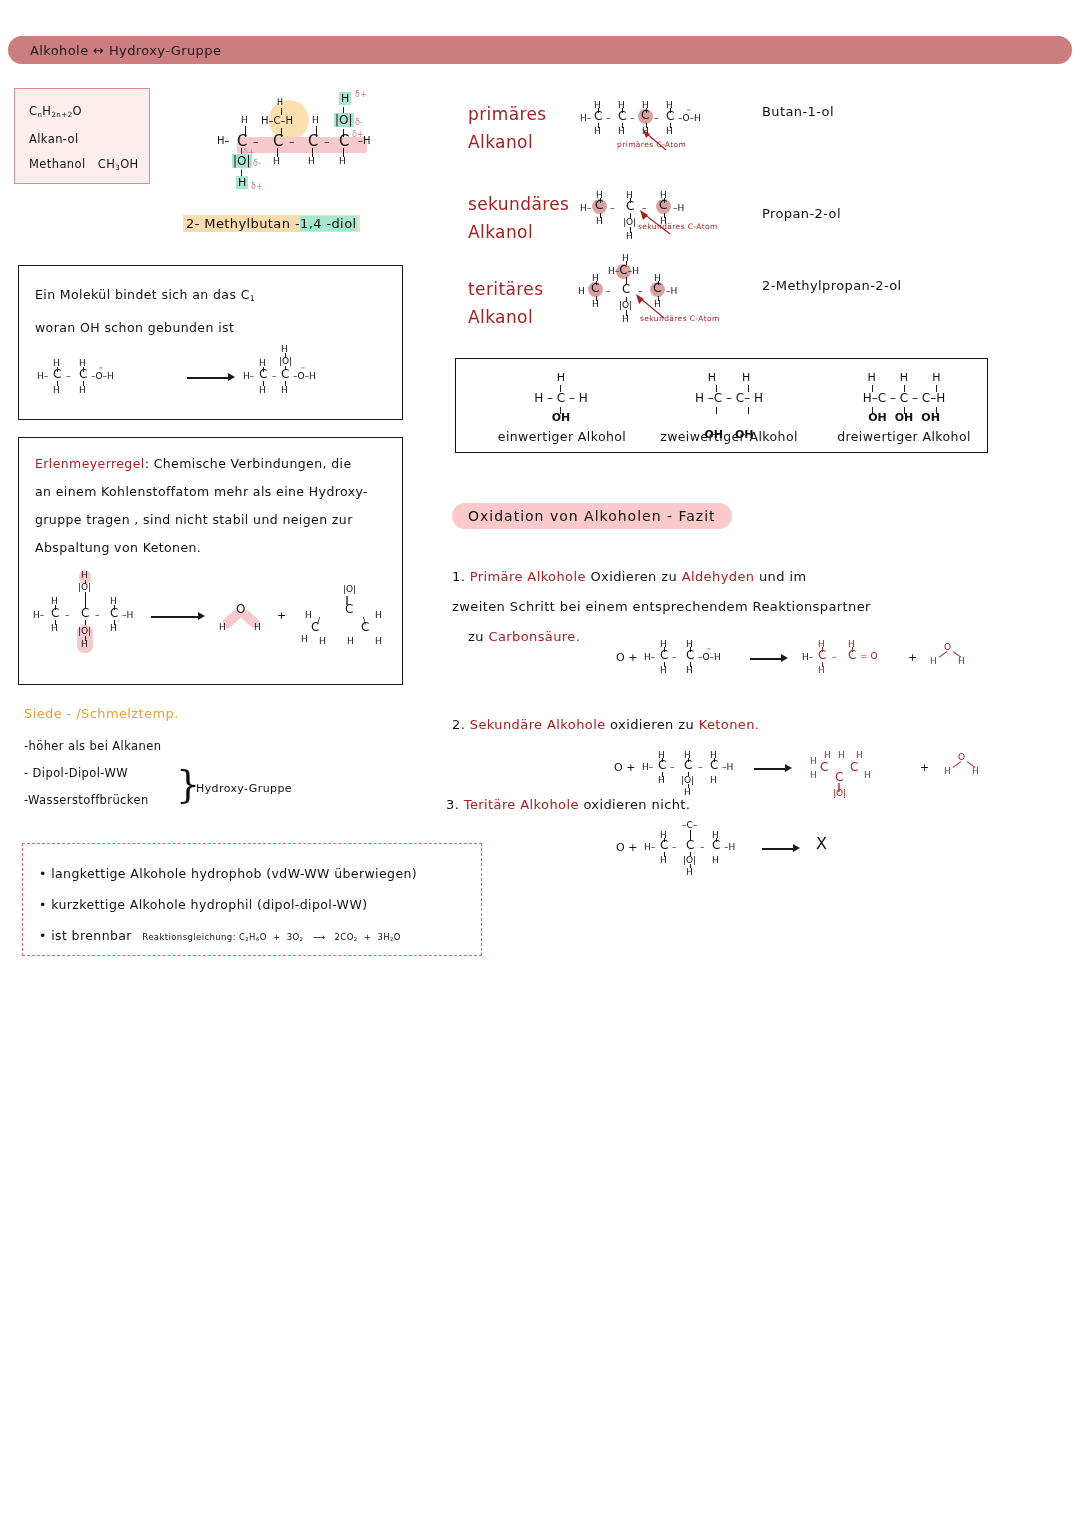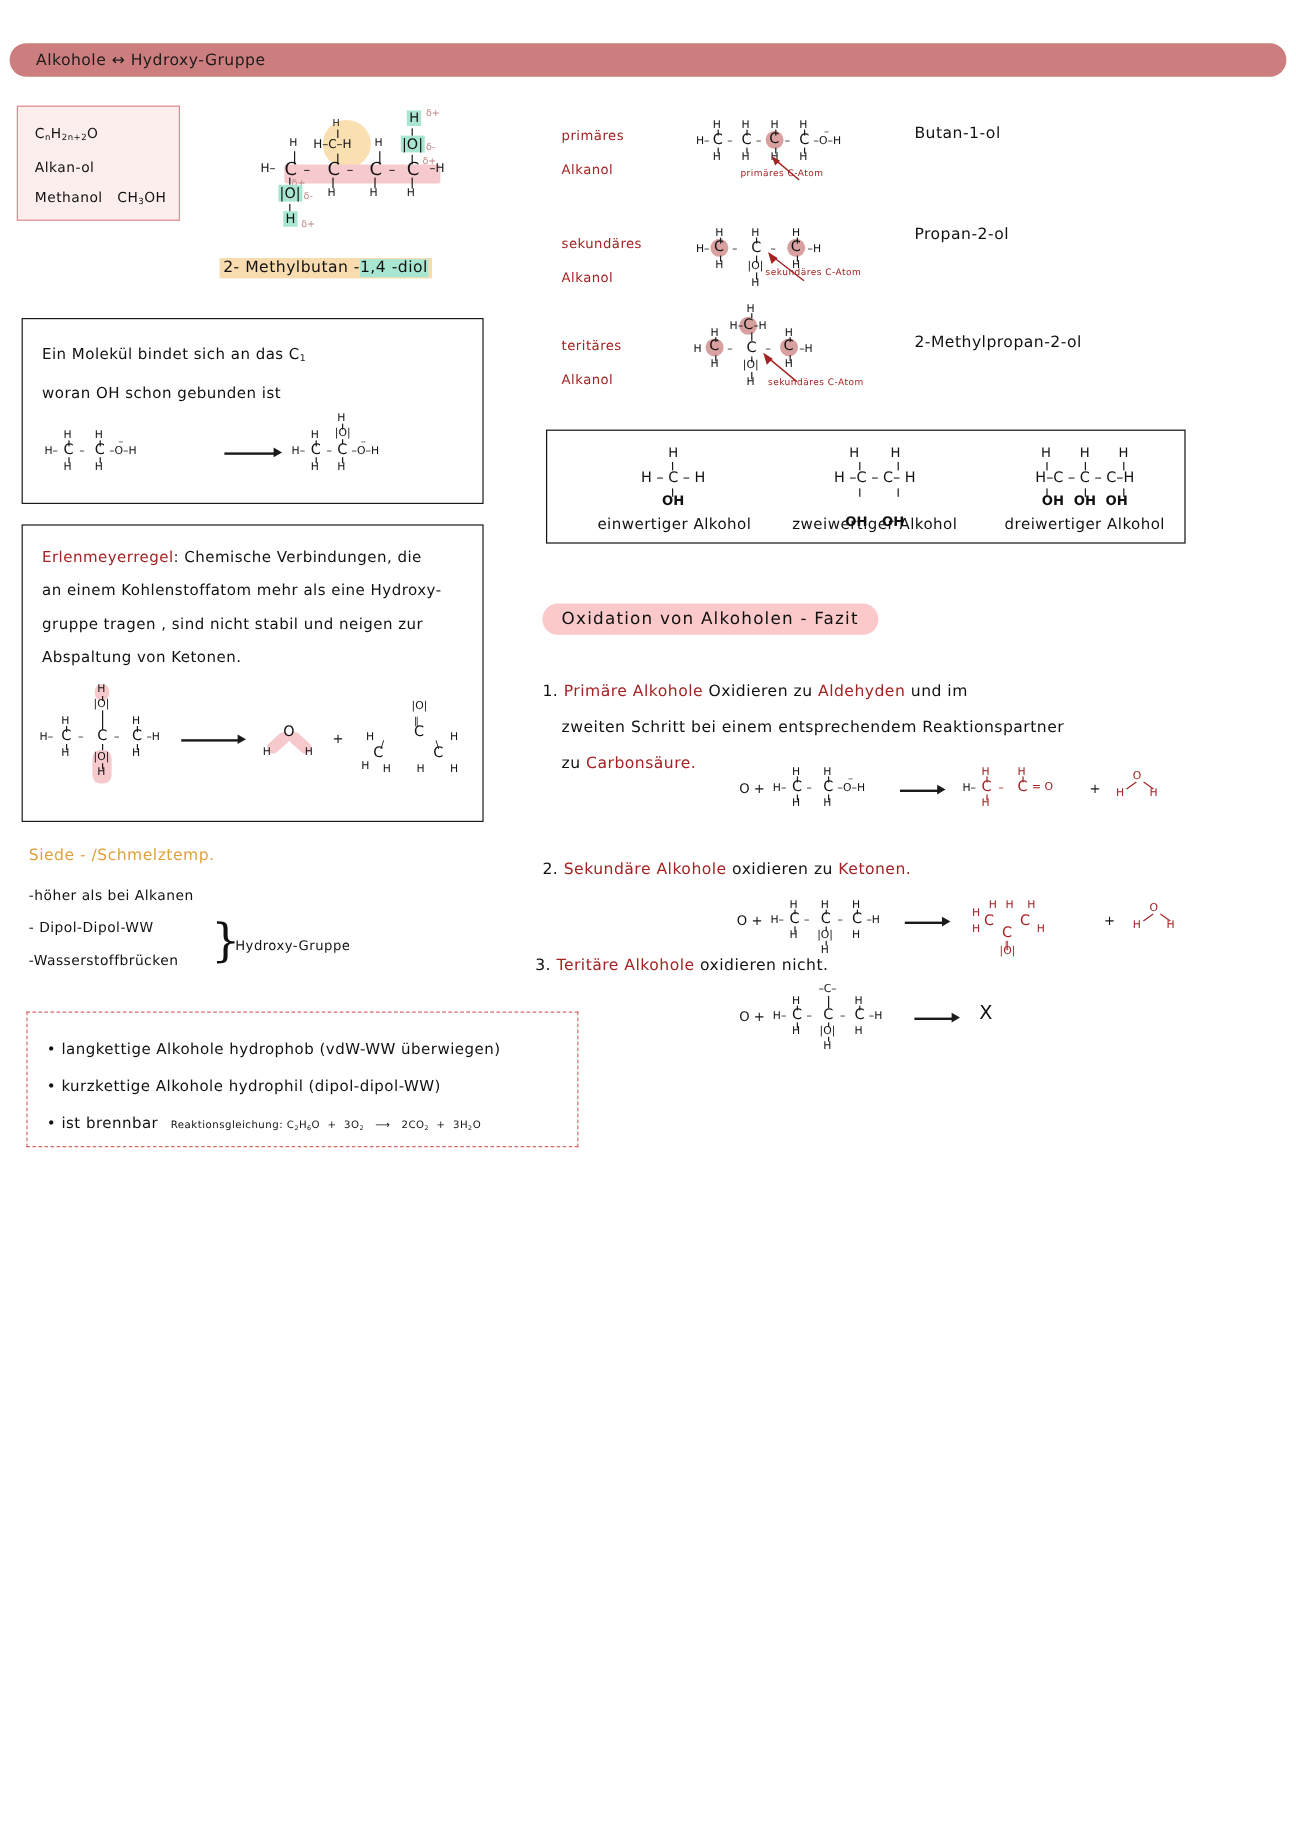--- a/index.html
+++ b/index.html
@@ -79,21 +79,21 @@
   .box-text { font-size: 12.5px; line-height: 29px; padding: 14px 0 0 16px; }
 
   .dashed-box {
     position: absolute;
     border: 1.4px dashed #d96a6a;
     background: #fff;
   }
 
   
   .cls-label {
-    position: absolute; font-size: 11px; line-height: 28px;
+    position: absolute; font-size: 17px; line-height: 28px;
     color: #a32222;
   }
   .cls-name {
     position: absolute; font-size: 13px; color: #111;
   }
   .cls-note { position: absolute; font-size: 7.5px; color: #a32222; }
 
   
   .val-box {
     position: absolute; left: 455px; top: 358px;
@@ -418,21 +418,21 @@
     <div class="atom" style="left:79px; top:14px; font-size:12px; z-index:2;">C</div>
     <div class="bondv" style="left:84px; top:27px; height:5px;"></div>
     <div class="atom" style="left:80px; top:30px;">H</div>
     <div class="atom" style="left:93px; top:17px;">–H</div>
     <svg style="position:absolute; left:56px; top:24px;" width="40" height="26">
       <line x1="34" y1="24" x2="8" y2="4" stroke="#a32222" stroke-width="1.2"></line>
       <polygon points="4,0 12,5 7,10" fill="#a32222"></polygon>
     </svg>
   </div>
   <div class="cls-note hw" style="left:638px; top:222px;">sekundäres  C-Atom</div>
-  <div class="cls-name hw" style="left:762px; top:188px;">Propan-2-ol</div>
+  <div class="cls-name hw" style="left:762px; top:206px;">Propan-2-ol</div>
 
   <div class="cls-label hw" style="left:468px; top:275px;">
     <div>teritäres</div>
     <div>Alkanol</div>
   </div>
   <div class="eq" style="left:578px; top:258px; width:180px; height:70px;">
 
     <div class="pinkdot" style="left:38px; top:6px;"></div>
     <div class="atom" style="left:44px; top:-5px;">H</div>
     <div class="bondv" style="left:48px; top:3px; height:4px;"></div>
@@ -506,21 +506,21 @@
     <div class="val-caption hw" style="left:366px; top:70px; width:164px; text-align:center;">dreiwertiger Alkohol</div>
   </div>
 
   <div class="pill hw">Oxidation   von   Alkoholen - Fazit</div>
 
   <div class="oxi-item hw" style="left:452px; top:562px; width:600px;">
     <div>
       <span>1.</span>
       <span class="red">Primäre  Alkohole</span><span>  Oxidieren  zu  </span><span class="red">Aldehyden</span><span> und  im</span>
     </div>
-    <div style="margin-left:16px;">zweiten   Schritt   bei  einem  entsprechendem  Reaktionspartner</div>
+    <div style="">zweiten   Schritt   bei  einem  entsprechendem  Reaktionspartner</div>
     <div style="margin-left:16px;">
       <span>zu  </span><span class="red">Carbonsäure.</span>
     </div>
   </div>
 
   <div class="eq" style="left:616px; top:638px; width:400px; height:46px;">
     <div class="atom" style="left:0px; top:14px; font-size:11px;">O +</div>
     <div class="atom" style="left:28px; top:14px;">H–</div>
     <div class="atom" style="left:44px; top:1px;">H</div>
     <div class="bondv" style="left:48px; top:9px; height:5px;"></div>

